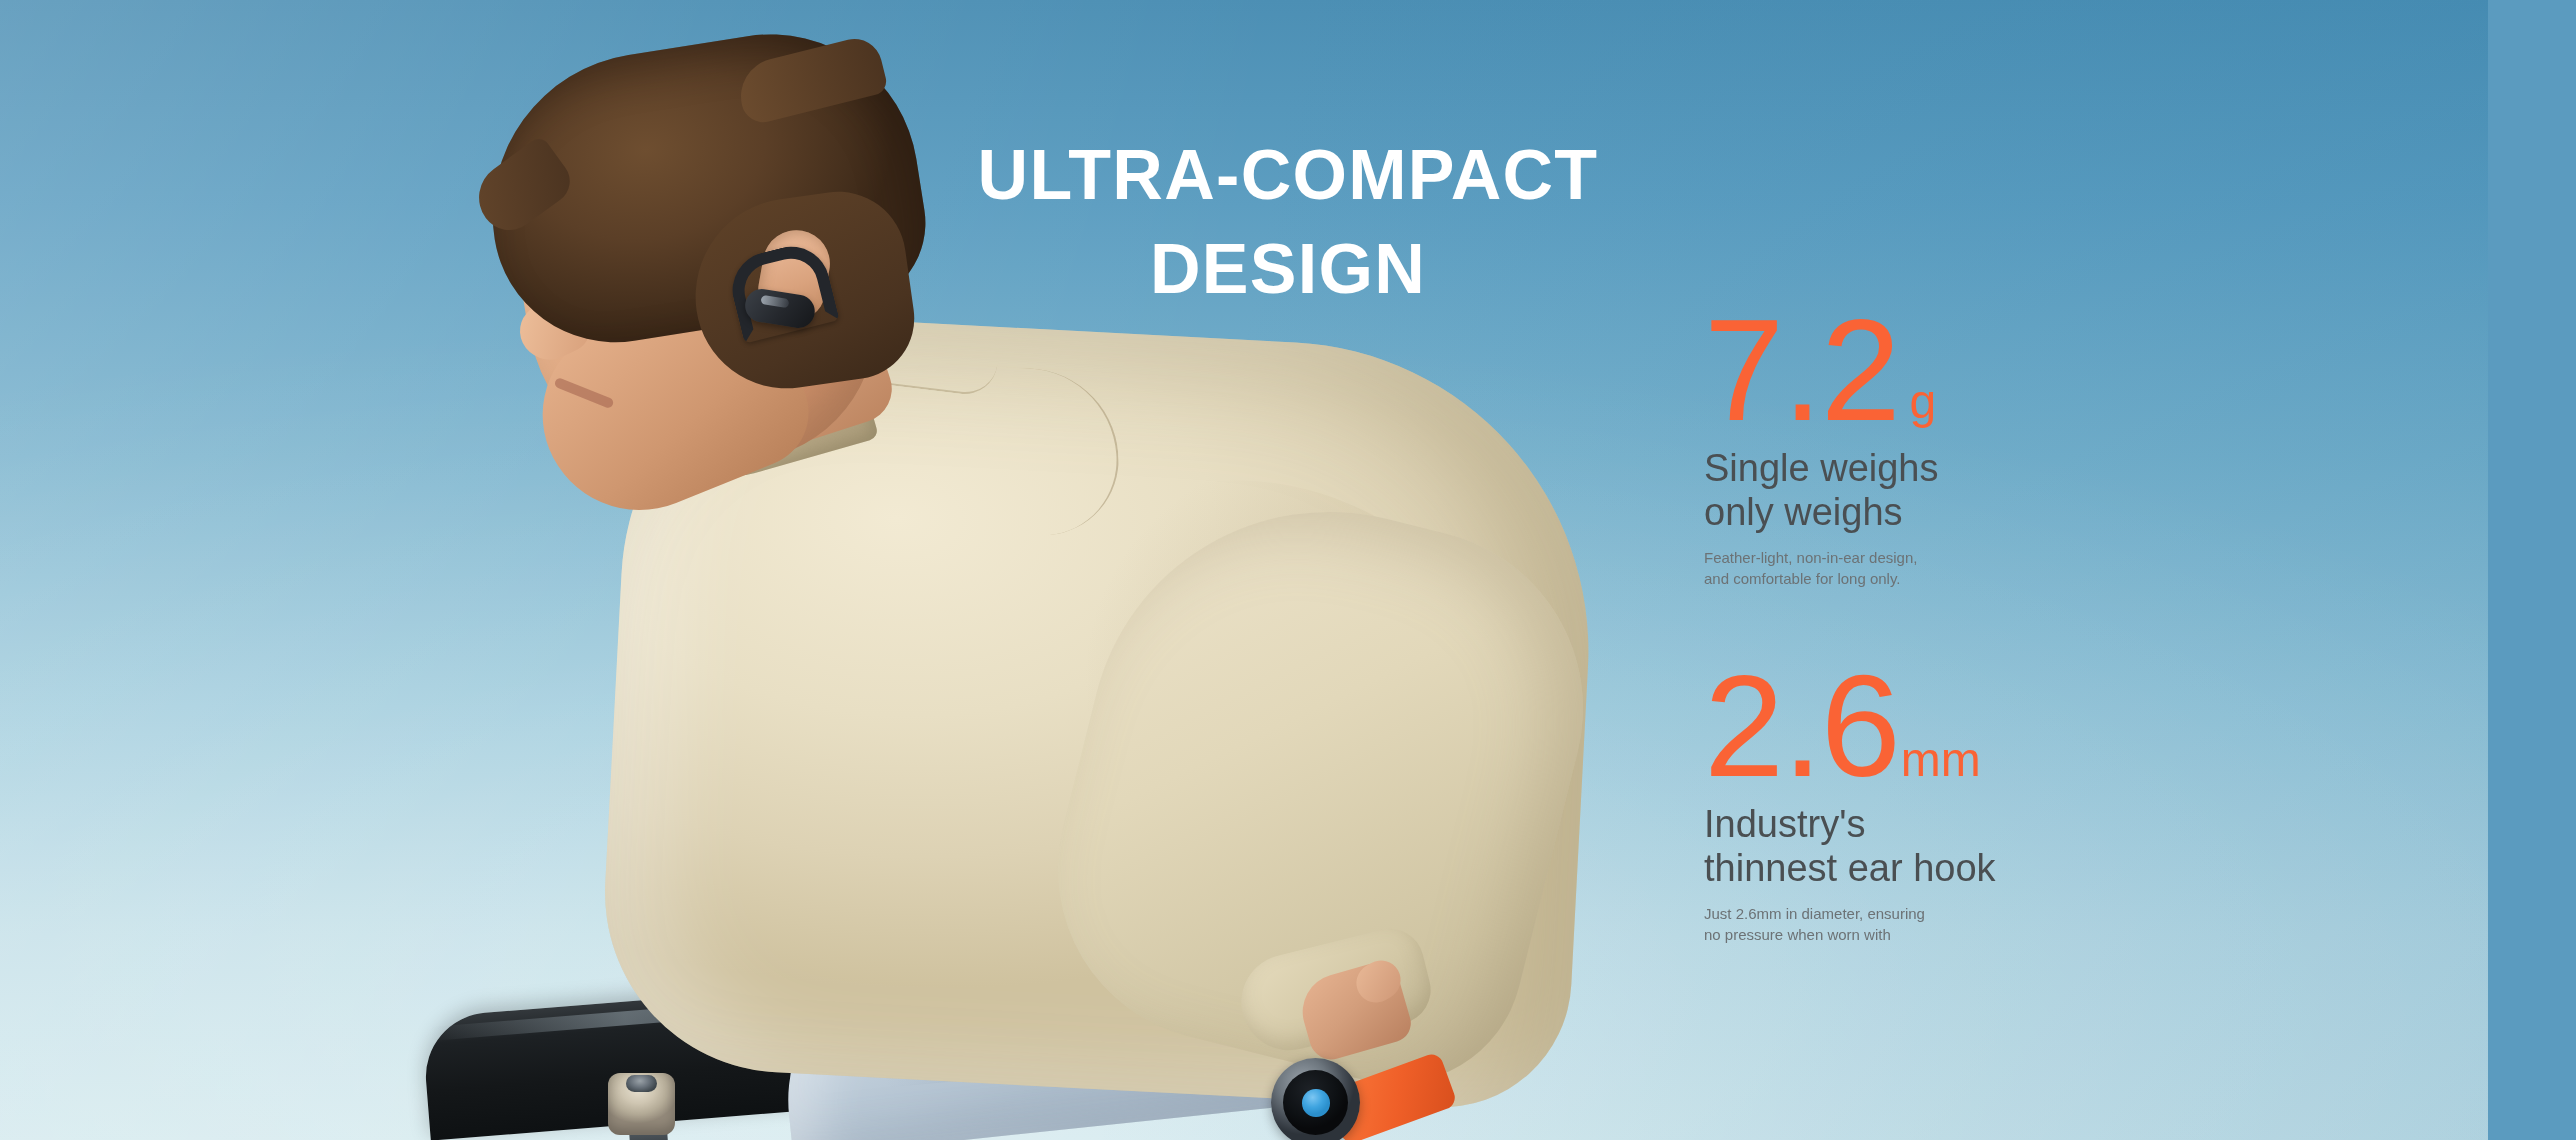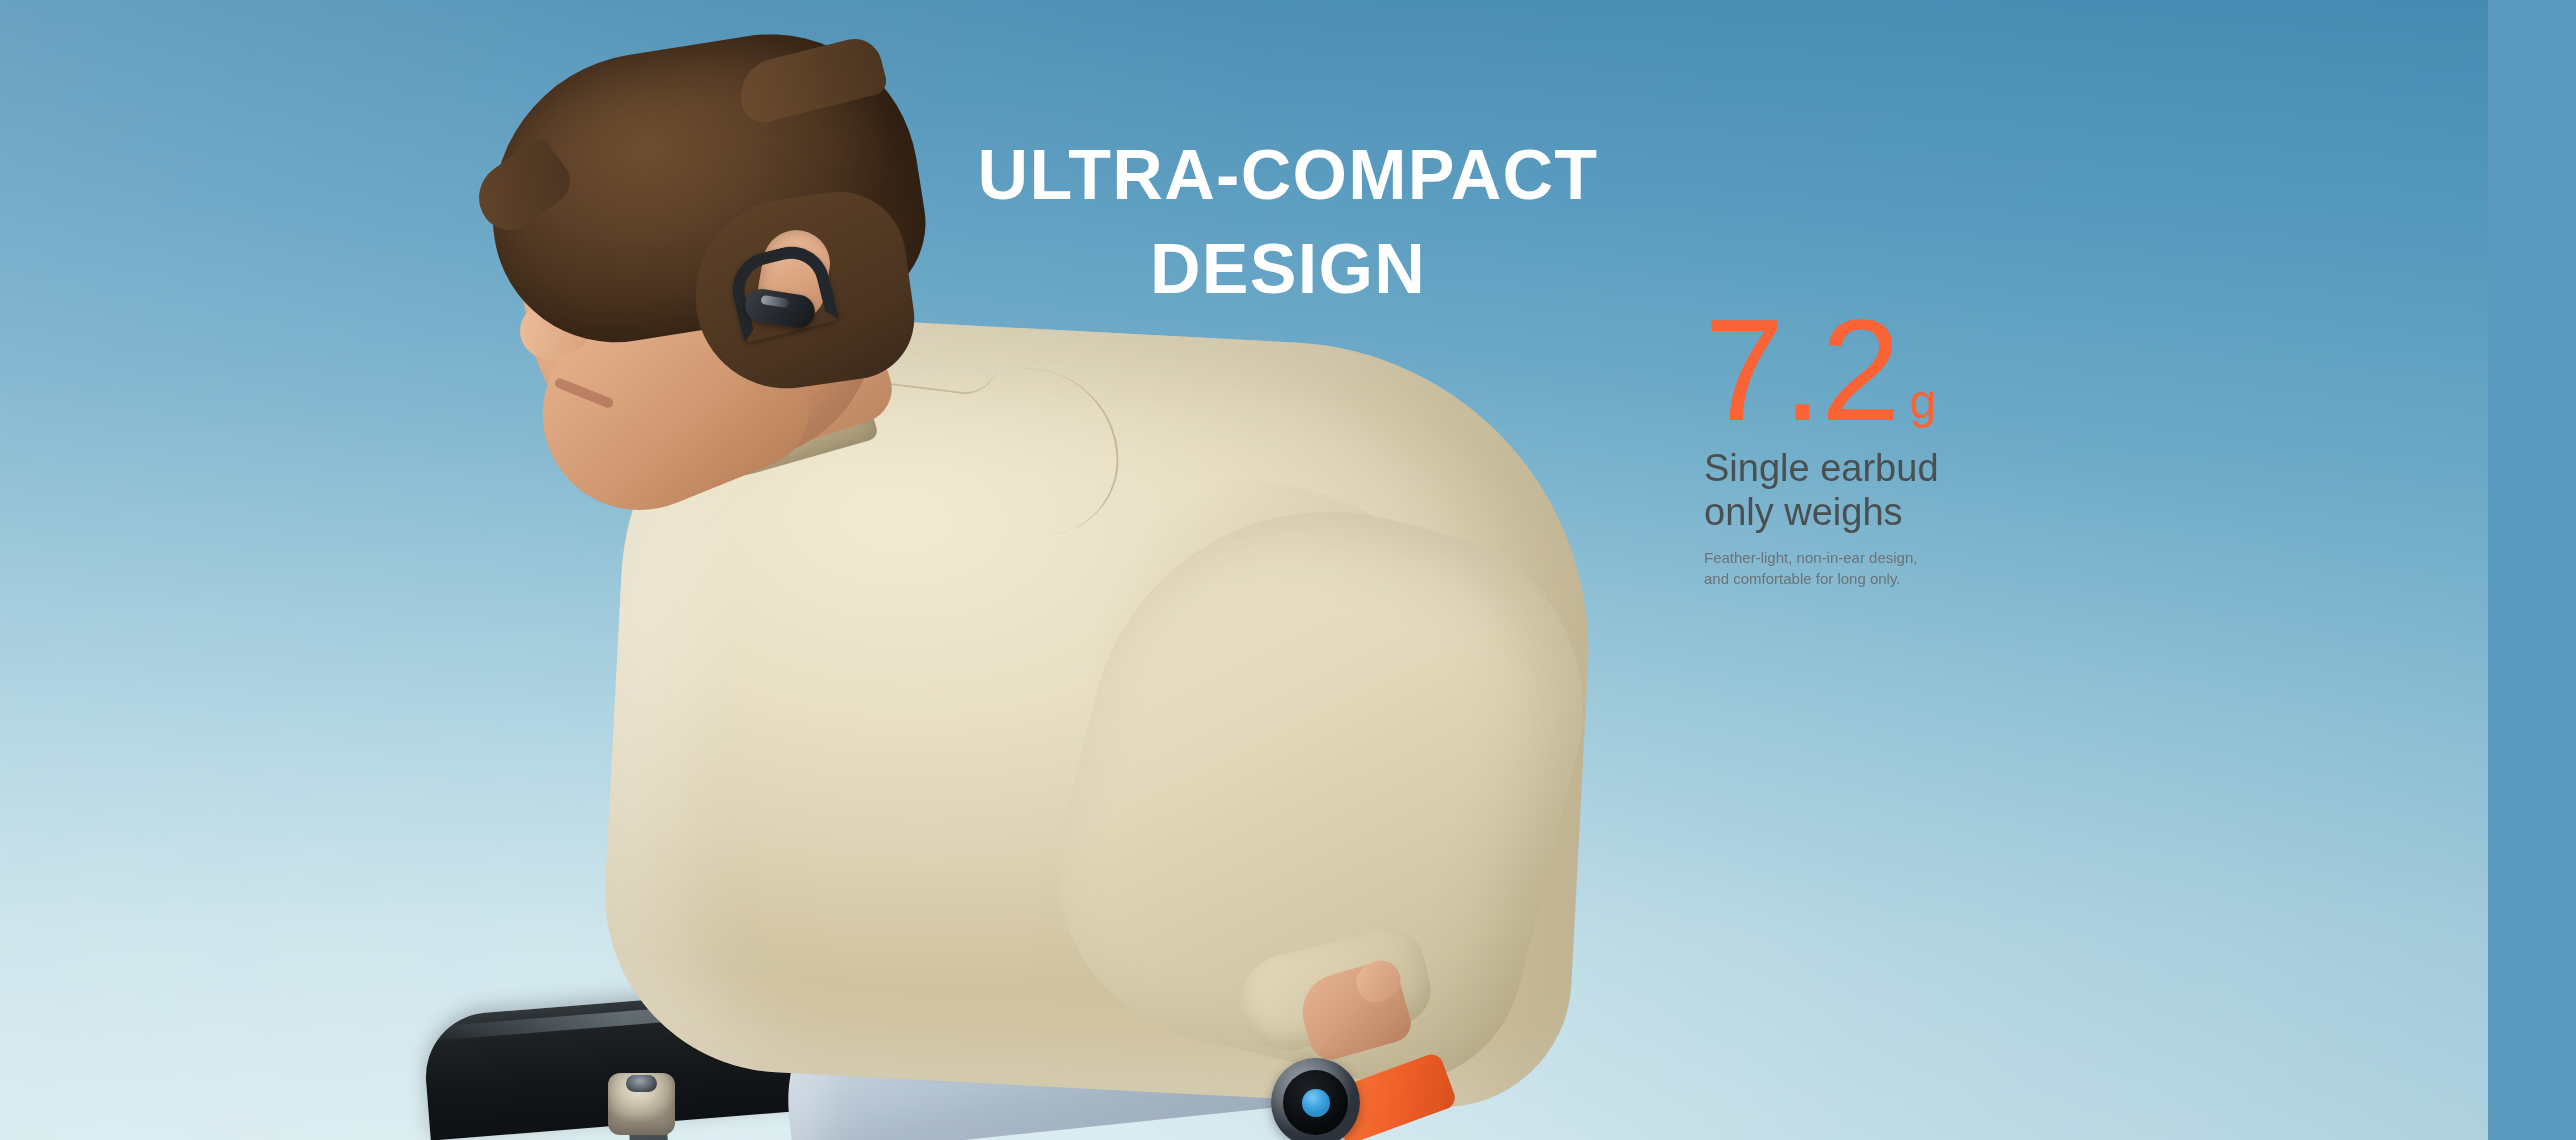--- a/index.html
+++ b/index.html
@@ -227,25 +227,39 @@
   </div>
 
   <div class="stats">
 
     <div class="stat">
       <div class="stat-number">
         <span class="stat-value" style="color:#FA6335">7.2</span>
         <span class="stat-unit" style="color:#FA6335">g</span>
       </div>
       <div class="stat-title" style="color:#4a4f52">
-        <span>Single earbud</span><br>
+        <span>Single weighs</span><br>
         <span>only weighs</span>
       </div>
       <div class="stat-desc" style="color:#6c7275">
         <span>Feather-light, non-in-ear design,</span><br>
         <span>and comfortable for long only.</span>
       </div>
     </div>
 
+    <div class="stat">
+      <div class="stat-number">
+        <span class="stat-value" style="color:#FA6335">2.6</span>
+        <span class="stat-unit tight" style="color:#FA6335">mm</span>
+      </div>
+      <div class="stat-title" style="color:#4a4f52">
+        <span>Industry's</span><br>
+        <span>thinnest ear hook</span>
+      </div>
+      <div class="stat-desc" style="color:#6c7275">
+        <span>Just 2.6mm in diameter, ensuring</span><br>
+        <span>no pressure when worn with</span>
+      </div>
+    </div>
 
   </div>
 </div>
 
 
 </body></html>

